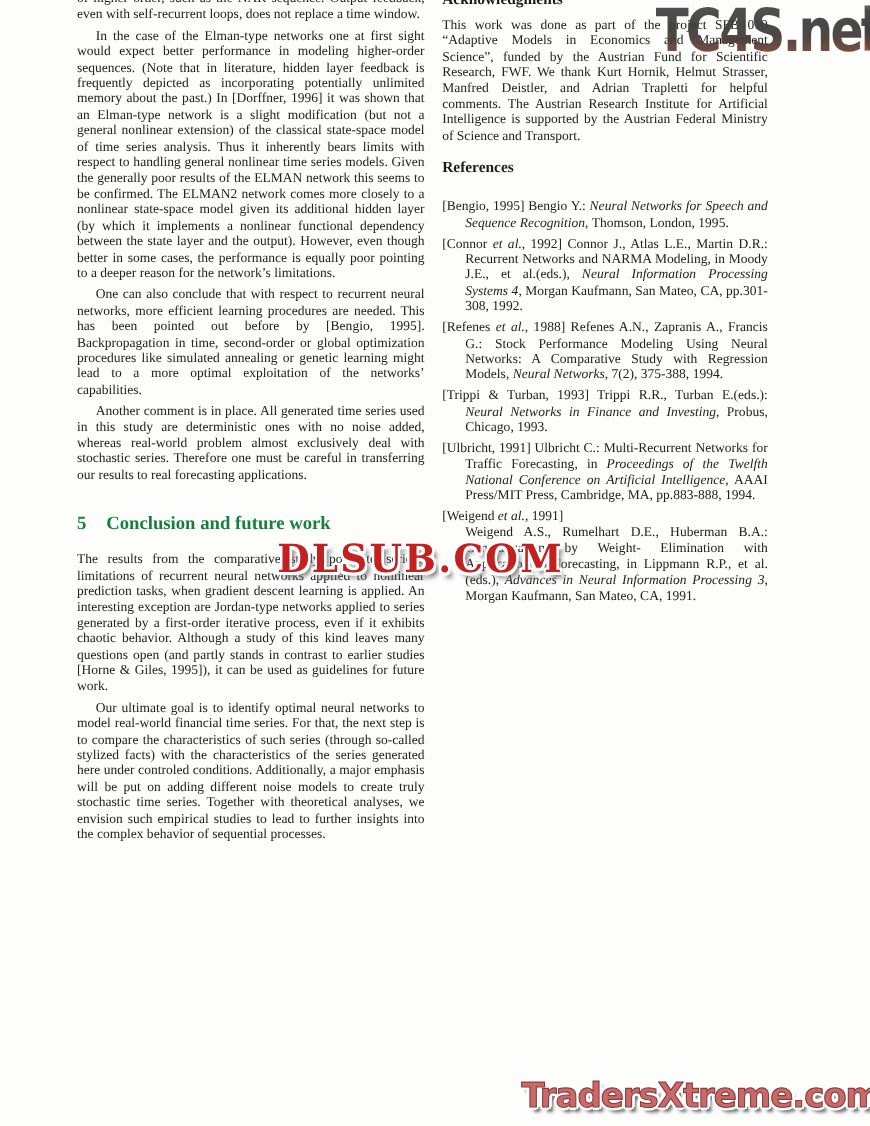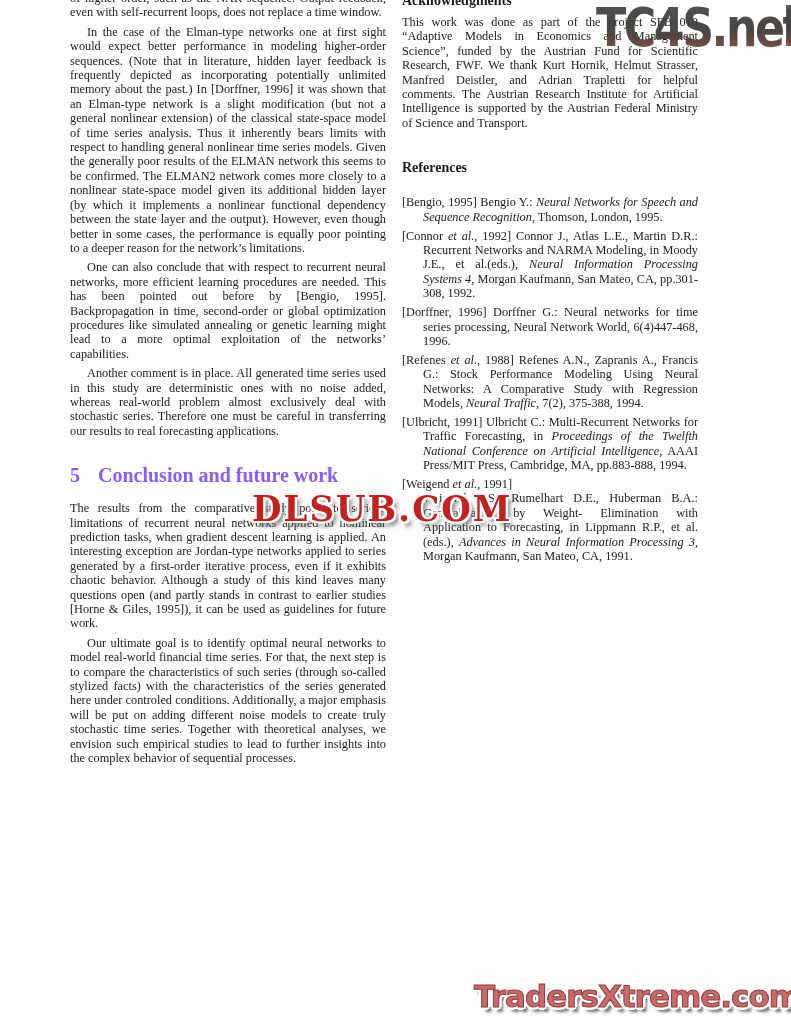--- a/index.html
+++ b/index.html
@@ -8,28 +8,28 @@
     background:#fdfdfc;
     font-family:"Liberation Serif", serif;
   }
   .page{position:absolute;inset:0;}
   .col{position:absolute;color:#212121;font-size:12.3px;line-height:14.4px;text-align:justify;}
   .col-left{left:70px;top:-9px;width:316px;}
   .col-right{left:402px;top:-7px;width:296px;}
   .col p{margin:0 0 0 0;}
   .col p + p{margin-top:5px;text-indent:17px;}
   .sec-heading{
-    margin:28px 0 16px 0;font-size:20px;font-weight:bold;line-height:19px;
-    font-family:"Liberation Serif",serif;color:#8b5cf6;text-align:left;
+    margin:28px 0 16px 0;font-size:17px;font-weight:bold;line-height:19px;
+    font-family:"Liberation Serif",serif;color:#15803d;text-align:left;
   }
   .sec-num{display:inline-block;margin-right:18px;}
   .col-right h2.block-heading{
     margin:0;font-size:14px;font-weight:bold;line-height:16px;color:#1c1c1c;text-align:left;
   }
-  .col-right h2.refs-heading{margin-top:30px;}
+  .col-right h2.refs-heading{margin-top:15px;}
   .col-right .ack-text{margin-top:6px;}
   #refs{margin-top:19px;}
   .ref{
     padding-left:21px;text-indent:-21px;margin-bottom:4.5px;
   }
   .it{font-style:italic;}
 
   
   .wm{position:absolute;white-space:nowrap;pointer-events:none;}
   .wm-tc4s{
@@ -86,22 +86,22 @@
     <p>Our ultimate goal is to identify optimal neural networks to model real-world financial time series. For that, the next step is to compare the characteristics of such series (through so-called stylized facts) with the characteristics of the series generated here under controled conditions. Additionally, a major emphasis will be put on adding different noise models to create truly stochastic time series. Together with theoretical analyses, we envision such empirical studies to lead to further insights into the complex behavior of sequential processes.</p>
   </div>
 
   <div class="col col-right">
     <h2 class="block-heading">Acknowledgments</h2>
     <p class="ack-text">This work was done as part of the project SFB 010 “Adaptive Models in Economics and Management Science”, funded by the Austrian Fund for Scientific Research, FWF. We thank Kurt Hornik, Helmut Strasser, Manfred Deistler, and Adrian Trapletti for helpful comments. The Austrian Research Institute for Artificial Intelligence is supported by the Austrian Federal Ministry of Science and Transport.</p>
     <h2 class="block-heading refs-heading">References</h2>
     <div id="refs">
         <div class="ref"><span>[Bengio, 1995] Bengio Y.: </span><span class="it">Neural Networks for Speech and Sequence Recognition</span><span>, Thomson, London, 1995.</span></div>
         <div class="ref"><span>[Connor </span><span class="it">et al.</span><span>, 1992] Connor J., Atlas L.E., Martin D.R.: Recurrent Networks and NARMA Modeling, in Moody J.E., et al.(eds.), </span><span class="it">Neural Information Processing Systems 4</span><span>, Morgan Kaufmann, San Mateo, CA, pp.301-308, 1992.</span></div>
-        <div class="ref"><span>[Dorffner, 1996] Dorffner G.:  Neural networks for time series processing, Neural Network World, 6(4)447-468, 1996.</span></div>
-        <div class="ref"><span>[Refenes </span><span class="it">et al.</span><span>, 1988] Refenes A.N., Zapranis A., Francis G.: Stock Performance Modeling Using Neural Networks: A Comparative Study with Regression Models, </span><span class="it">Neural Traffic</span><span>, 7(2), 375-388, 1994.</span></div>
+        <div class="ref"><span>[Refenes </span><span class="it">et al.</span><span>, 1988] Refenes A.N., Zapranis A., Francis G.: Stock Performance Modeling Using Neural Networks: A Comparative Study with Regression Models, </span><span class="it">Neural Networks</span><span>, 7(2), 375-388, 1994.</span></div>
+        <div class="ref"><span>[Trippi &amp; Turban, 1993] Trippi R.R., Turban E.(eds.): </span><span class="it">Neural Networks in Finance and Investing</span><span>, Probus, Chicago, 1993.</span></div>
         <div class="ref"><span>[Ulbricht, 1991] Ulbricht C.:  Multi-Recurrent Networks for Traffic Forecasting, in </span><span class="it">Proceedings of the Twelfth National Conference on Artificial Intelligence</span><span>, AAAI Press/MIT Press, Cambridge, MA, pp.883-888, 1994.</span></div>
         <div class="ref"><span>[Weigend </span><span class="it">et al.</span><span>, 1991]</span><br><span>Weigend A.S., Rumelhart D.E., Huberman B.A.: Generalization by Weight- Elimination with Application to Forecasting, in Lippmann R.P., et al.(eds.), </span><span class="it">Advances in Neural Information Processing 3</span><span>, Morgan Kaufmann, San Mateo, CA, 1991.</span></div>
       </div>
   </div>
 
   <div class="wm wm-tc4s">TC4S.net</div>
   <div class="wm wm-sliver"></div>
   <div class="wm wm-dlsub">DLSUB.COM</div>
   <div class="wm wm-traders">TradersXtreme.com</div>
 

